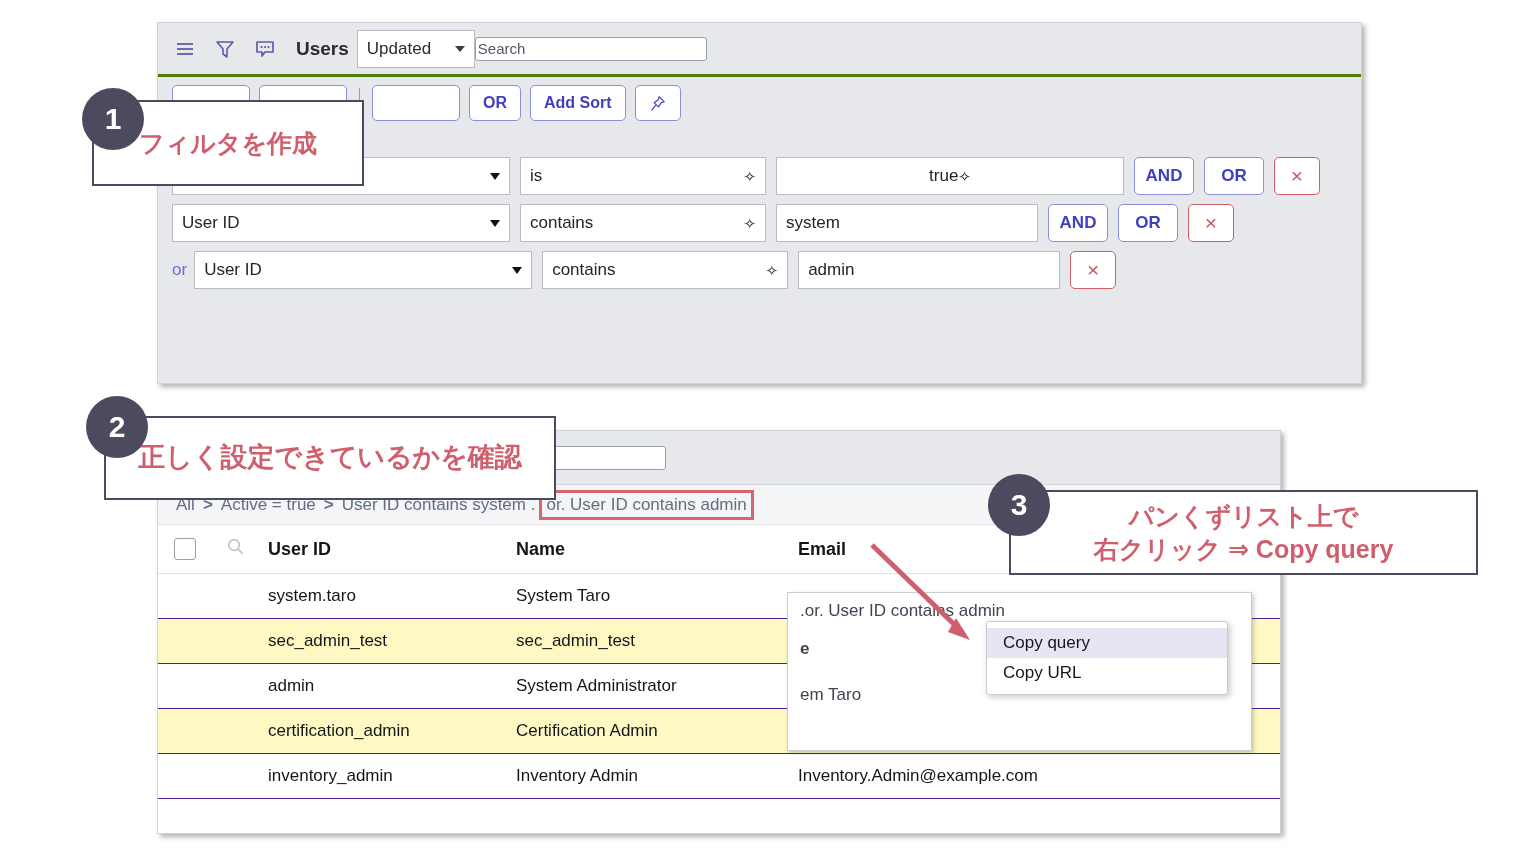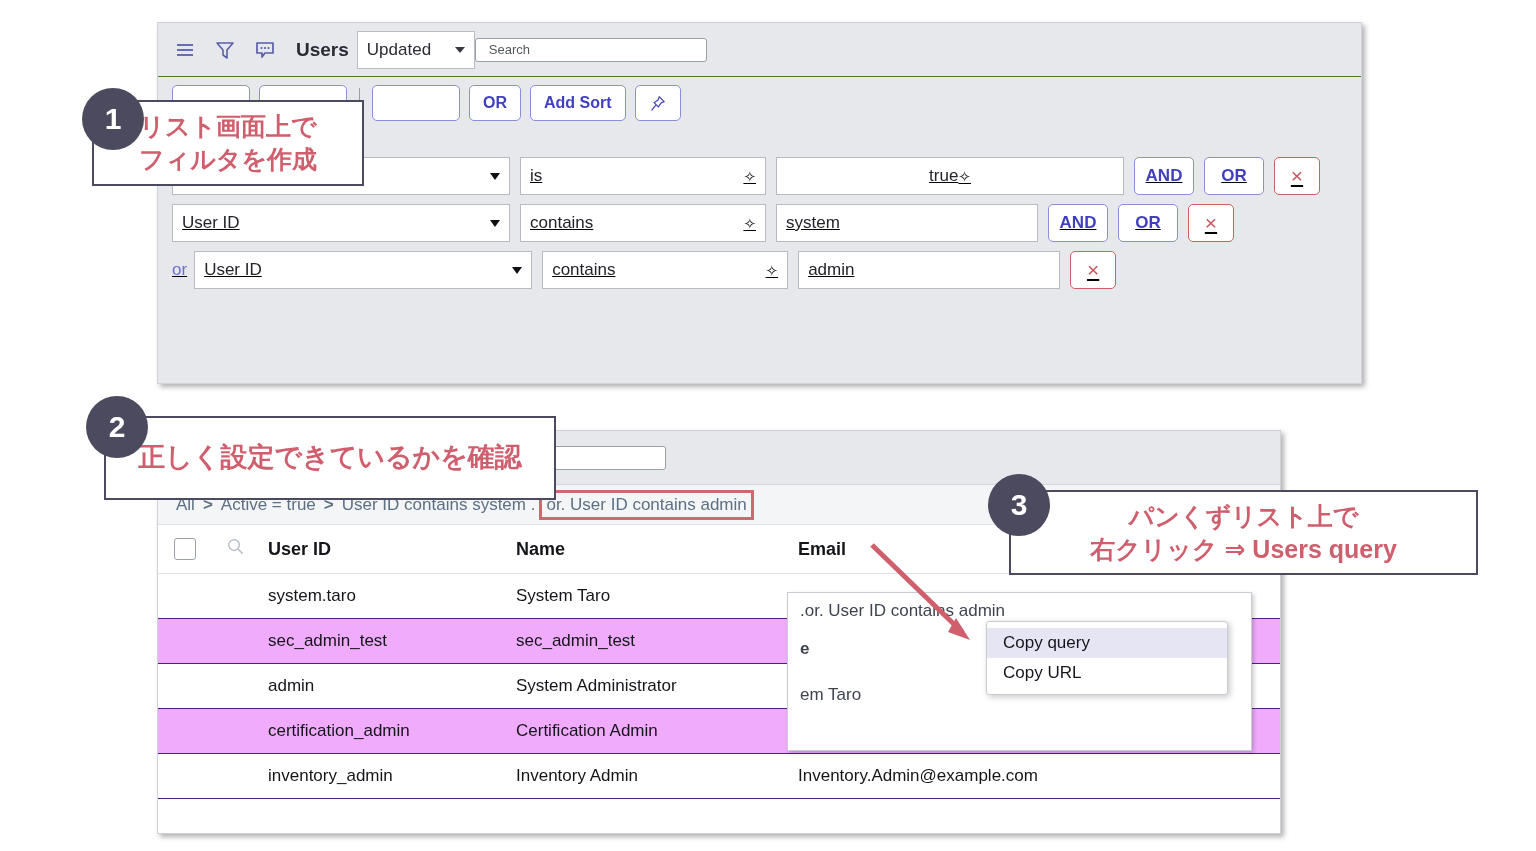--- a/index.html
+++ b/index.html
@@ -11,50 +11,50 @@
   
   .panel{
     position:absolute;background:#e6e8ec;
     box-shadow:3px 3px 5px rgba(0,0,0,.30);
     border:1px solid #cfd2d8;box-sizing:border-box;
   }
   
   #filter-panel{left:157px;top:22px;width:1205px;height:362px;}
   .fp-toolbar{
     height:54px;display:flex;align-items:center;padding:0 14px;
-    box-sizing:border-box;border-bottom:1px solid #4d7c0f;
+    box-sizing:border-box;border-bottom:3px solid #4d7c0f;
   }
   .ic{width:26px;height:26px;margin-right:14px;display:flex;align-items:center;
      justify-content:center;color:#5b5ea6;flex:none;}
   .ic svg{display:block;}
   .fp-title{font-size:19px;font-weight:bold;color:#2b2b35;margin:0 8px 0 4px;}
   .sel-updated{
     height:38px;min-width:118px;background:#fff;border:1px solid #b9bcc4;
     display:flex;align-items:center;justify-content:space-between;
     padding:0 9px;font-size:17px;color:#2b2b35;box-sizing:border-box;
   }
   .caret-sm{width:0;height:0;border-left:5px solid transparent;border-right:5px solid transparent;
     border-top:6px solid #3a3a44;margin-left:14px;}
   .search-box{
     height:24px;width:232px;background:#fff;border:1px solid #9aa0aa;border-radius:3px;
-    display:flex;align-items:center;padding:0 13px;box-sizing:border-box;
-    font-size:13px;color:#55585f;
+    display:flex;align-items:center;padding:0 2px;box-sizing:border-box;
+    font-size:15px;color:#55585f;
   }
   
   .fp-btnrow{display:flex;align-items:center;padding:8px 14px 0 14px;gap:9px;}
   .btn-o{
     border:1px solid #8a8fd8;background:#fff;border-radius:5px;color:#3f3fc0;
     font-size:16px;font-weight:bold;height:36px;padding:0 13px;
     display:flex;align-items:center;justify-content:center;white-space:nowrap;
     box-sizing:border-box;
   }
   .vsep{width:1px;height:30px;background:#9a9da6;margin:0 3px;}
   .fp-note{font-size:16px;color:#4a4a58;padding:10px 14px 0 14px;}
   
-  .cond-wrap{padding:8px 14px 0 14px;text-decoration:underline;}
+  .cond-wrap{padding:8px 14px 0 14px;}
   .cond-row{display:flex;align-items:center;margin-bottom:9px;height:38px;}
   .or-lbl{color:#6a6fd0;font-size:17px;margin-right:7px;}
   .fld{
     background:#fff;border:1px solid #b9bcc4;height:38px;box-sizing:border-box;
     display:flex;align-items:center;justify-content:space-between;
     padding:0 9px;font-size:17px;color:#22242a;margin-right:10px;
   }
   .fld.plain{justify-content:flex-start;}
   .w-field{width:338px;}
   .w-field2{width:338px;}
@@ -91,21 +91,21 @@
     position:relative;
   }
   table.list{width:100%;border-collapse:collapse;table-layout:fixed;}
   table.list th{
     text-align:left;font-size:18px;font-weight:bold;color:#15161a;
     padding:12px 0;border-bottom:1px solid #dfe1e5;background:#fff;
   }
   table.list td{
     font-size:17px;padding:12px 0;color:#15161a;border-bottom:1px solid #4c1d95;
   }
-  table.list tr.alt td{background:#f0abfc;}
+  table.list tr.alt td{background:#fef9c3;}
   .col-chk{width:52px;padding-left:16px !important;}
   .col-mag{width:42px;}
   .col-uid{width:248px;}
   .col-name{width:282px;}
   .cell-uid{color:#4a63c8;}
   .chk{
     width:22px;height:22px;border:1px solid #9aa0aa;border-radius:3px;background:#fff;
     box-sizing:border-box;
   }
   .mag{color:#b9bfc8;}
@@ -342,27 +342,26 @@
   <div class="ctx-item sel">Copy query</div>
   <div class="ctx-item">Copy URL</div>
 </div>
 
 <svg id="arrow-layer">
   <line x1="872" y1="545" x2="962" y2="632" stroke="#cf5f6d" stroke-width="5"></line>
   <polygon points="970,640 948,632 956,618" fill="#cf5f6d"></polygon>
 </svg>
 
 <div class="callout" id="cal1">
-  <div class="ln">リスト画面上で</div>
   <div class="ln">フィルタを作成</div>
 </div>
 <div class="badge" id="bdg1">1</div>
 
 <div class="callout" id="cal2">
   <div class="ln">正しく設定できているかを確認</div>
 </div>
 <div class="badge" id="bdg2">2</div>
 
 <div class="callout" id="cal3">
   <div class="ln">パンくずリスト上で</div>
-  <div class="ln">右クリック ⇒ Users query</div>
+  <div class="ln">右クリック ⇒ Copy query</div>
 </div>
 <div class="badge" id="bdg3">3</div>
 
 </body></html>

